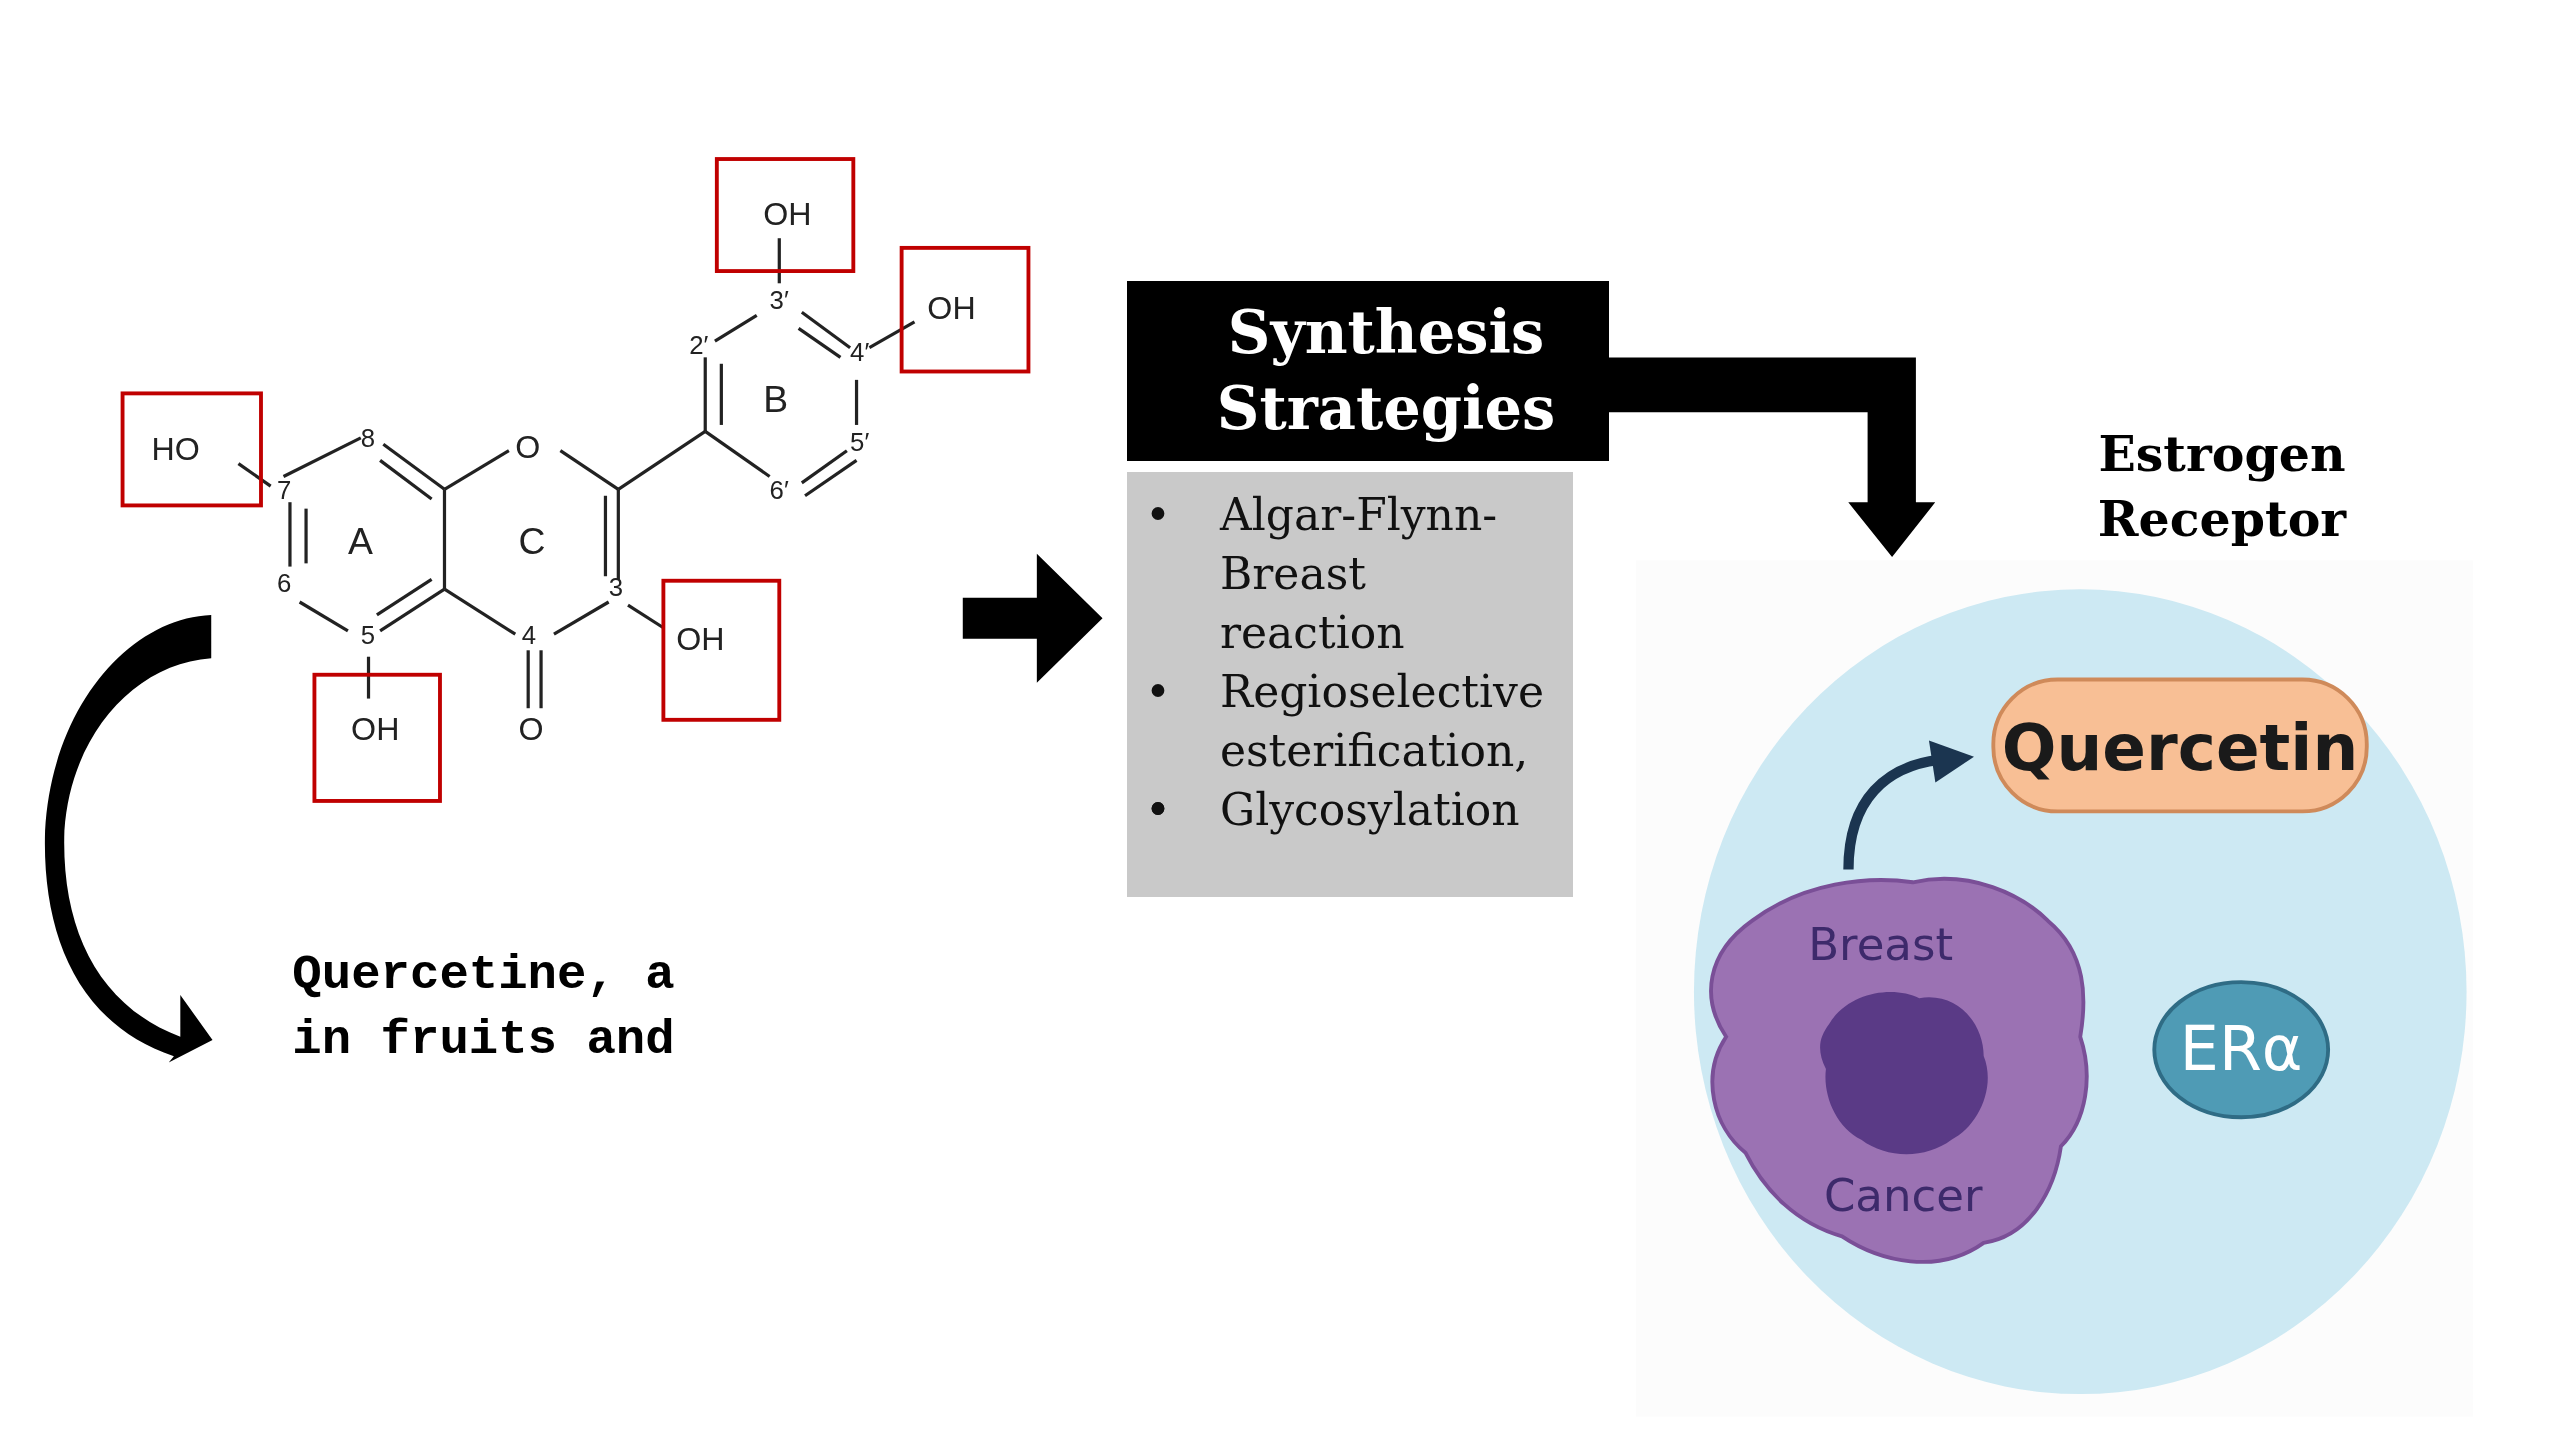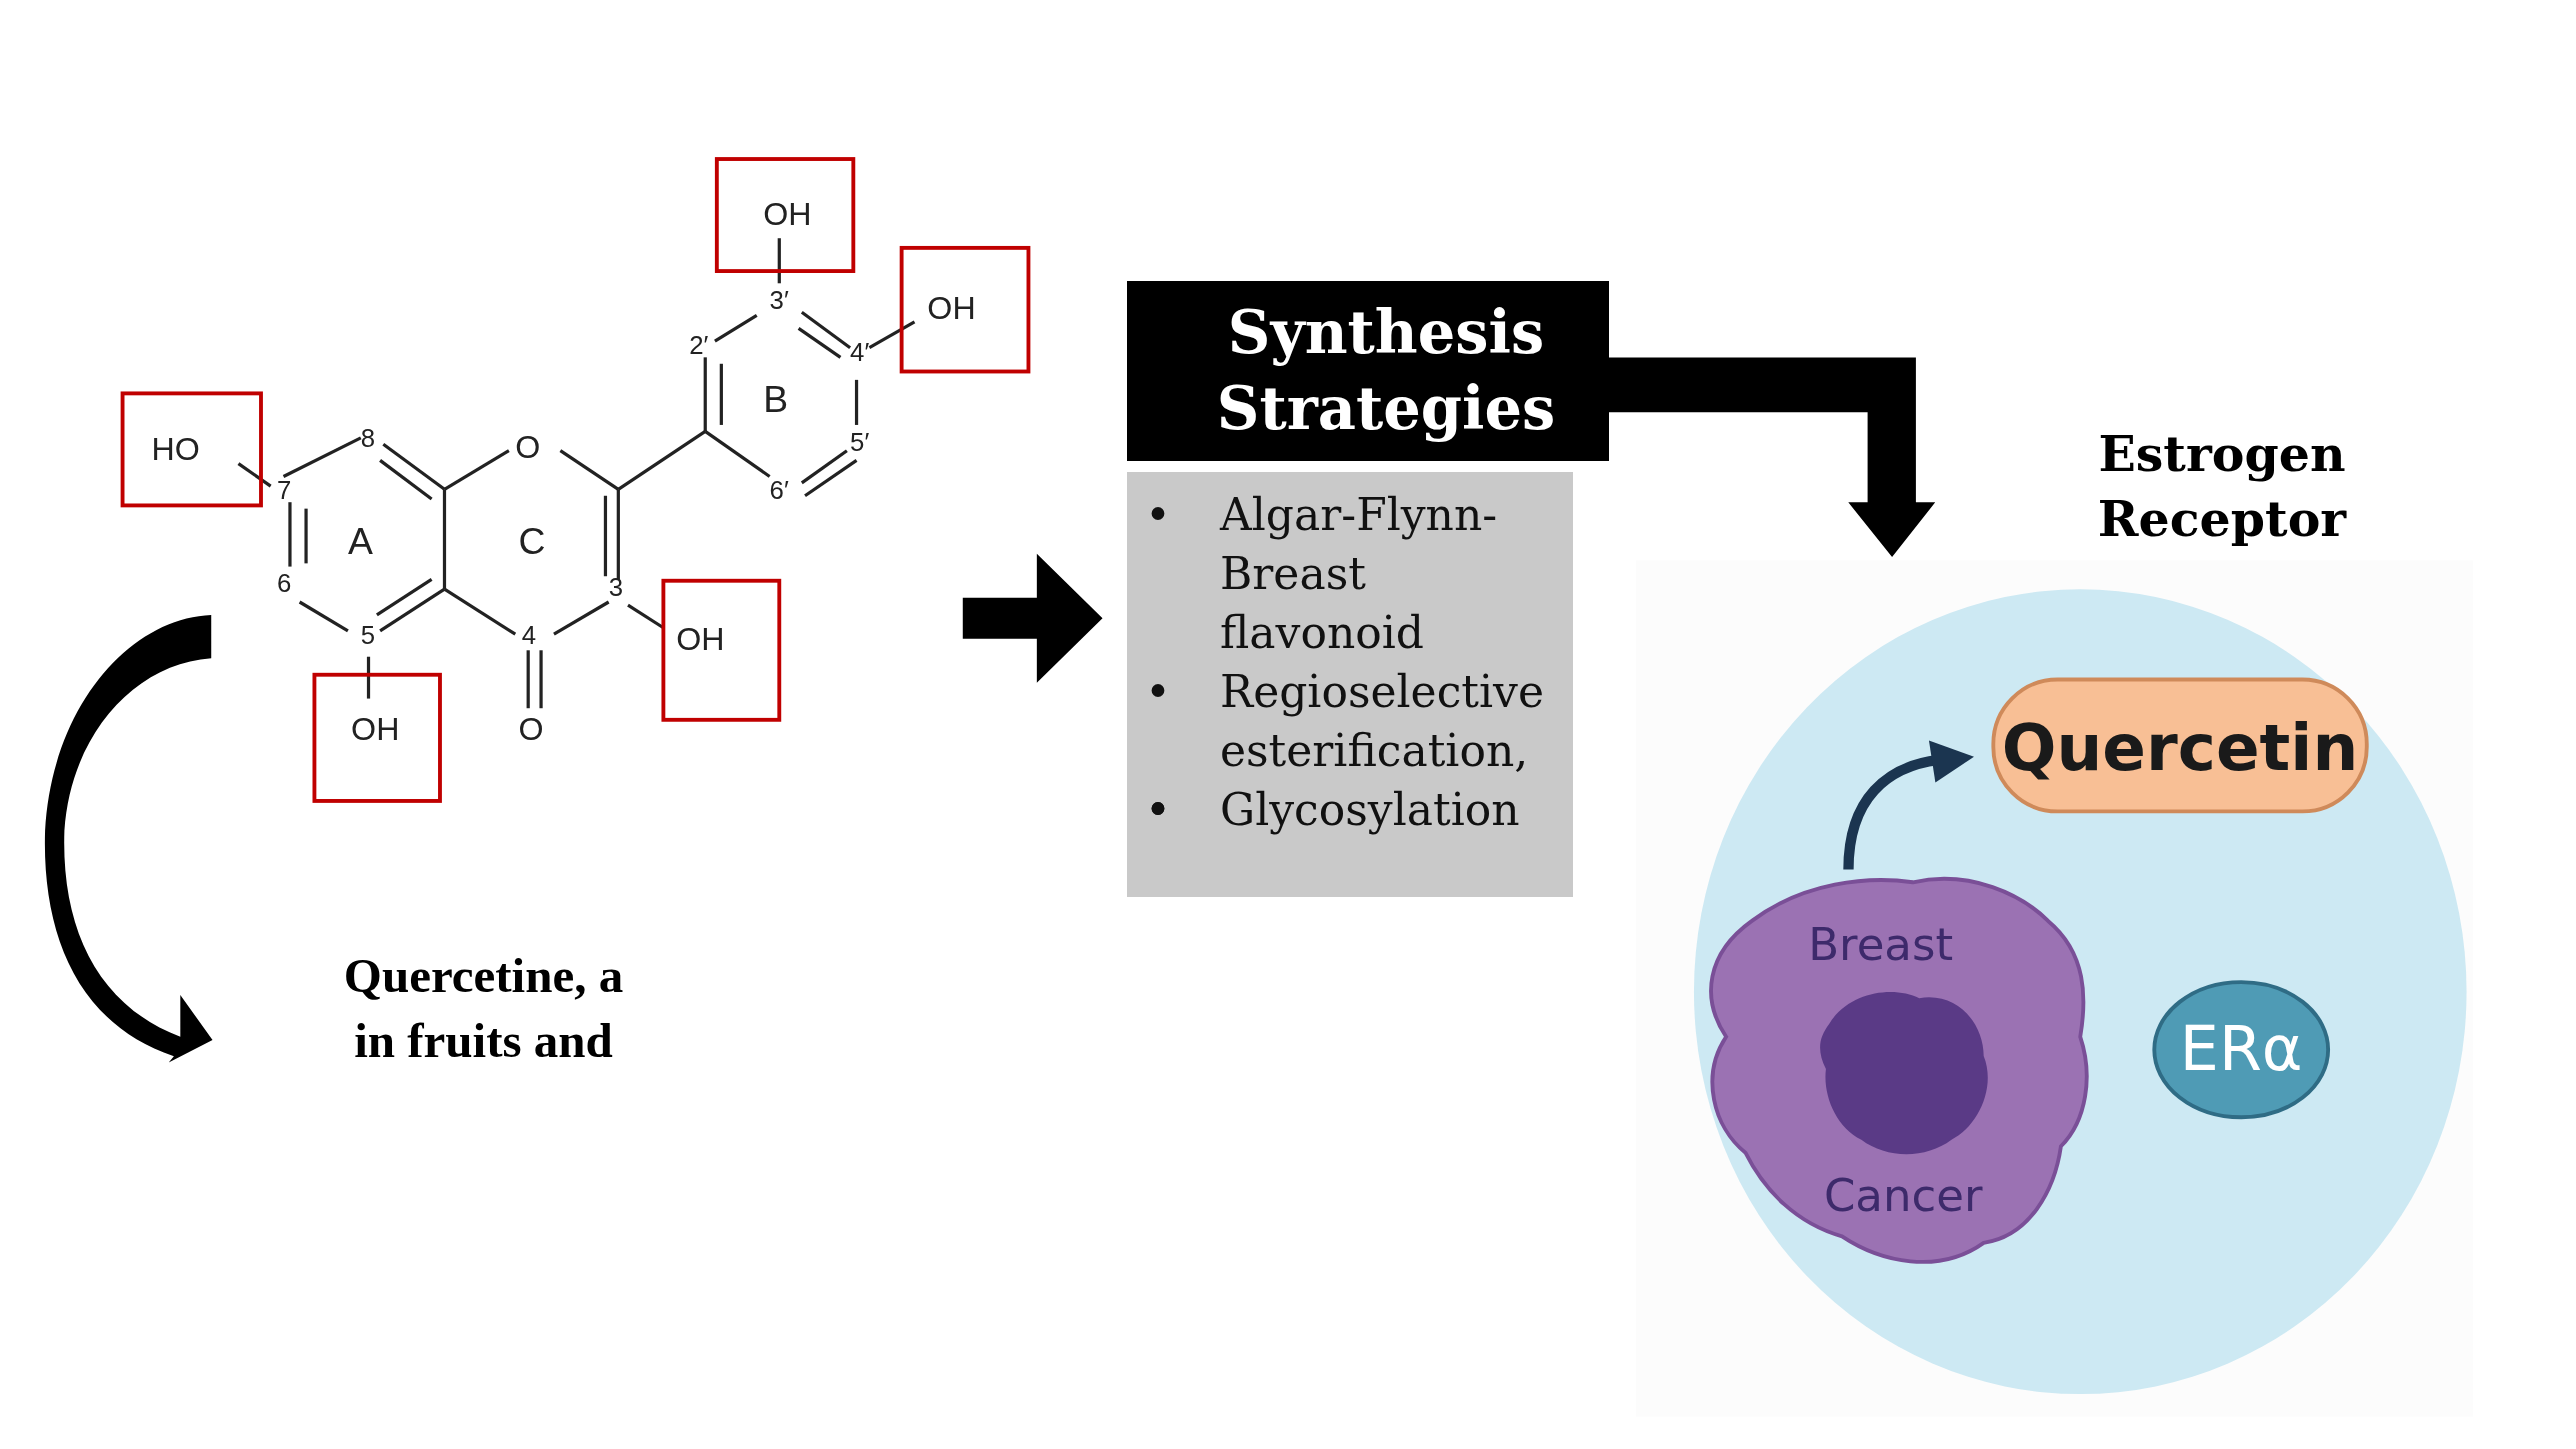--- a/index.html
+++ b/index.html
@@ -1,21 +1,21 @@
 <!DOCTYPE html>
 <html style="font-size:10.3px"><head>
 <meta charset="utf-8">
 <style>
   html,body{margin:0;padding:0;background:#fff;}
   body{width:2576px;height:1449px;position:relative;overflow:hidden;font-family:"DejaVu Serif",serif;}
   .abs{position:absolute;}
   #mol{left:0;top:0;width:1095px;height:837px;}
   #mol text{font-family:"Liberation Sans",sans-serif;fill:#222;}
   #mol .ring{font-family:"Liberation Serif",serif;}
-  .caption{left:213px;top:943px;width:541px;text-align:center;font-weight:bold;font-size:49px;line-height:65px;color:#000;font-family:Liberation Serif, serif;}
+  .caption{left:213px;top:943px;width:541px;text-align:center;font-weight:bold;font-size:49px;line-height:65px;color:#000;font-family:Liberation Mono, monospace;}
   .synth-head{left:1127px;top:281px;width:446px;height:180px;background:#000;color:#fff;display:flex;align-items:center;justify-content:center;text-align:center;font-weight:bold;font-size:59px;line-height:76px;padding-left:36px;}
   .synth-list{left:1127px;top:472px;width:446px;height:425px;background:#c9c9c9;box-sizing:border-box;padding:13px 0 0 0;}
   .synth-list ul{list-style:none;margin:0;padding:0;}
   .synth-list li{position:relative;padding-left:93px;font-size:44px;line-height:59px;color:#111;font-family:"DejaVu Serif",serif;}
   .synth-list li .bullet{position:absolute;left:18px;top:0;}
   .era-title{left:1971px;top:422px;width:502px;text-align:center;font-weight:bold;font-size:49px;line-height:65px;color:#000;}
   #arrows{left:0;top:0;width:2576px;height:1449px;pointer-events:none;}
   #cell{left:1636px;top:560px;width:837px;height:857px;}
   #cell text{font-family:"DejaVu Sans",sans-serif;}
 </style>
@@ -116,21 +116,21 @@
     <div>Strategies</div>
   </div>
 </div>
 
 <div class="abs synth-list">
   <ul>
     <li>
       <span class="bullet">•</span>
       <div>Algar-Flynn-</div>
       <div>Breast</div>
-      <div>flavonoid</div>
+      <div>reaction</div>
     </li>
     <li>
       <span class="bullet">•</span>
       <div>Regioselective</div>
       <div>esterification,</div>
     </li>
     <li>
       <span class="bullet">•</span>
     </li>
     <li>

